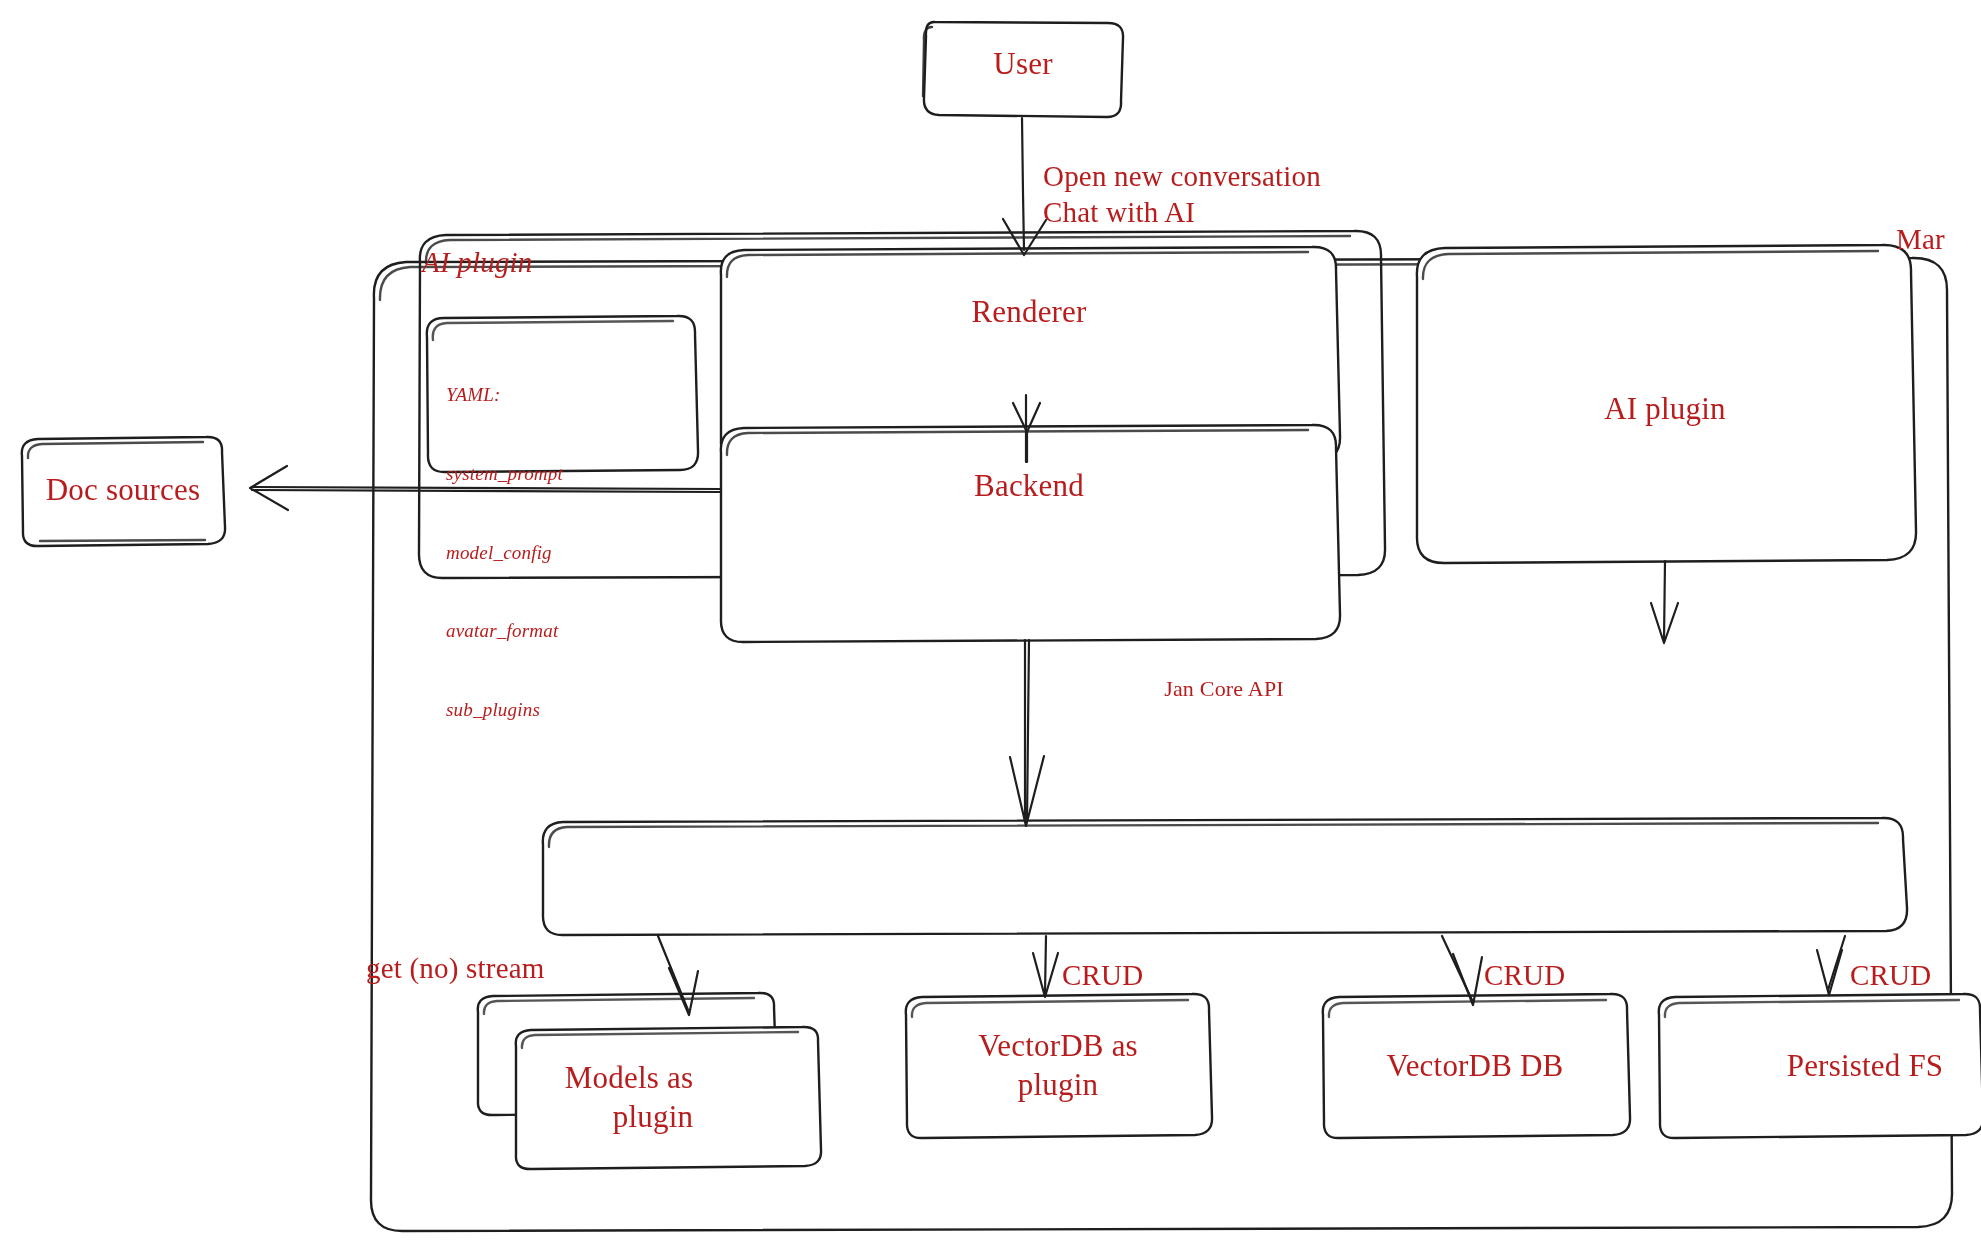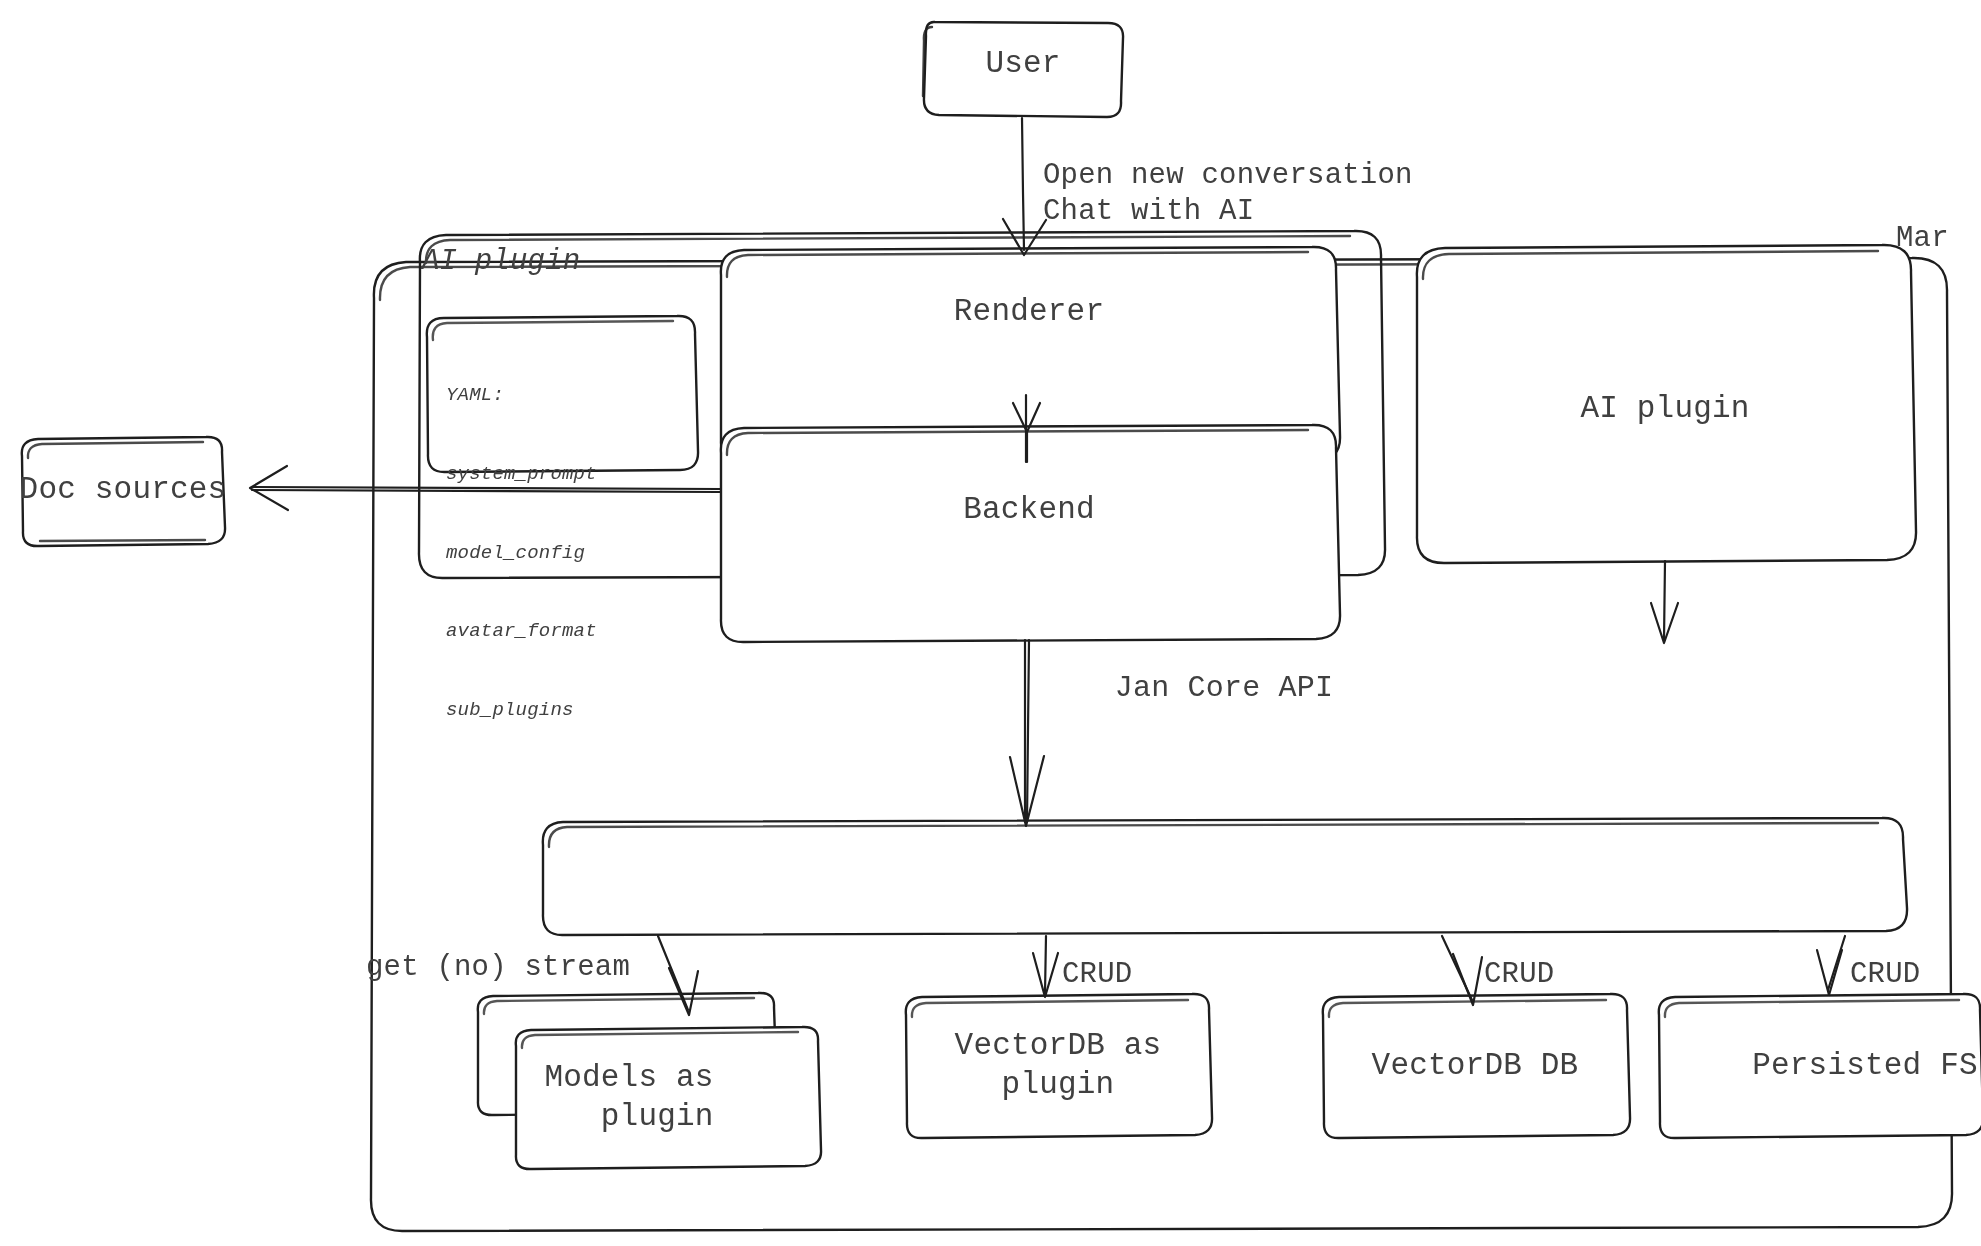--- a/index.html
+++ b/index.html
@@ -44,39 +44,39 @@
   .arrowhead {
     fill: none;
     stroke: #1e1e1e;
     stroke-width: 2.2;
     stroke-linecap: round;
     stroke-linejoin: round;
   }
 
   .lbl {
     position: absolute;
-    color: #404040;
-    font-family: Liberation Mono, monospace;
+    color: #b91c1c;
+    font-family: Liberation Serif, serif;
     line-height: 1.25;
     white-space: pre;
     letter-spacing: 0.2px;
   }
   .lbl.center {
     text-align: center;
     transform: translate(-50%, -50%);
   }
   .lbl.left {
     text-align: left;
   }
 
   .t-node   { font-size: 31px; }
   .t-group  { font-size: 29px; }
   .t-edge   { font-size: 29px; }
   .t-yaml   { font-size: 19px; line-height: 1.38; }
-  .t-core   { font-size: 30px; }
+  .t-core   { font-size: 22px; }
 </style>
 </head>
 <body>
 
 <div id="canvas">
 
   <svg class="layer" viewBox="0 0 1981 1246">
 
     <g>
       <path class="shape" d="M935,22 Q925,21 926,36 L924,98 Q923,114 939,115 L1107,117 Q1122,117 1121,101 L1123,38 Q1124,23 1108,23 Z"></path>
@@ -196,21 +196,21 @@
       <path class="edge" d="M1845,936 L1828,990"></path>
       <path class="arrowhead" d="M1817,950 L1829,995 M1842,950 L1829,995"></path>
     </g>
 
   </svg>
 
   <div class="lbl center t-node" style="left:1023px; top:64px;">User</div>
 
   <div class="lbl center t-node" style="left:1029px; top:312px;">Renderer</div>
 
-  <div class="lbl center t-node" style="left:1029px; top:510px;">Backend</div>
+  <div class="lbl center t-node" style="left:1029px; top:486px;">Backend</div>
 
   <div class="lbl center t-node" style="left:1665px; top:409px;">AI plugin</div>
 
   <div class="lbl center t-core" style="left:1224px; top:689px;">Jan Core API</div>
 
   <div class="lbl center t-node" style="left:123px; top:490px;">Doc sources</div>
 
   <div class="lbl center t-node" style="left:629px; top:1098px;text-align:right;">Models as
 plugin</div>
 

